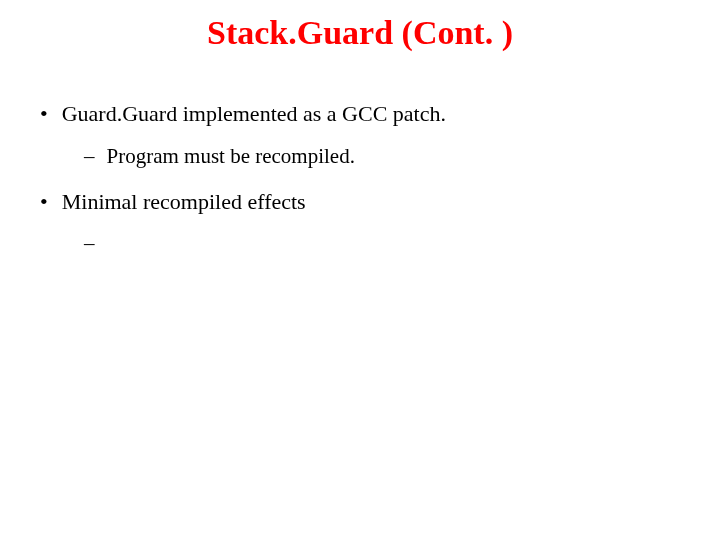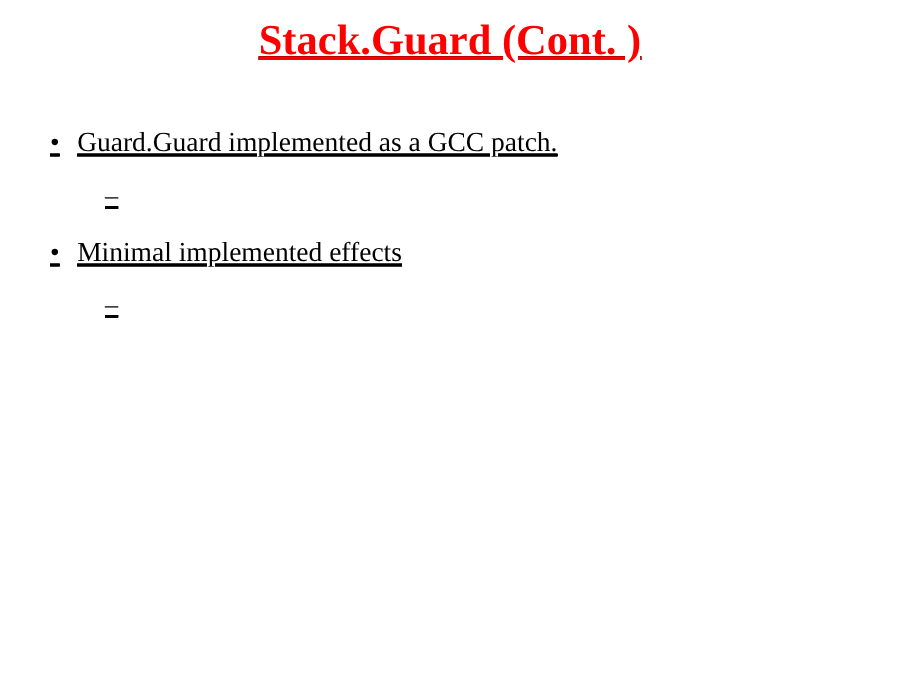--- a/index.html
+++ b/index.html
@@ -1,19 +1,18 @@
 <!DOCTYPE html>
 <html><head>
   <meta charset="utf-8">
   <style>
     * {
       margin: 0;
       padding: 0;
       box-sizing: border-box;
-      text-decoration: underline;
     }
     body {
       width: 720px;
       height: 540px;
       background: #ffffff;
       font-family: "Comic Sans MS", "Comic Sans", cursive;
       overflow: hidden;
       position: relative;
     }
     .slide {
@@ -70,23 +69,24 @@
 <div class="slide">
   <div class="title">Stack.Guard (Cont. )</div>
 
   <div class="bullet-l1">
     <span class="marker">•</span>
     <span class="text">Guard.Guard implemented as a GCC patch.</span>
   </div>
 
   <div class="bullet-l2">
     <span class="marker">–</span>
+    <span class="text">Program must be recompiled.</span>
   </div>
 
   <div class="bullet-l1">
     <span class="marker">•</span>
-    <span class="text">Minimal implemented effects</span>
+    <span class="text">Minimal recompiled effects</span>
   </div>
 
   <div class="bullet-l2">
     <span class="marker">–</span>
   </div>
 </div>
 
 </body></html>

